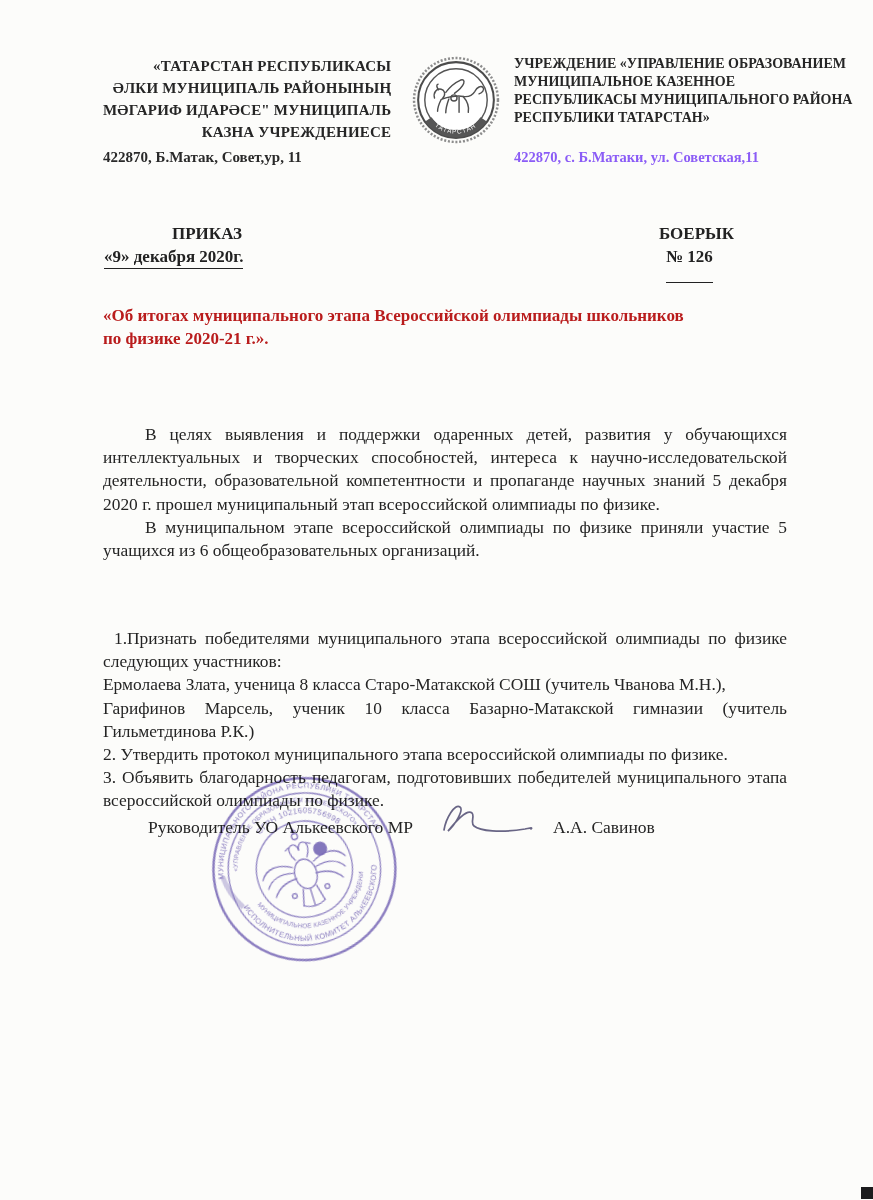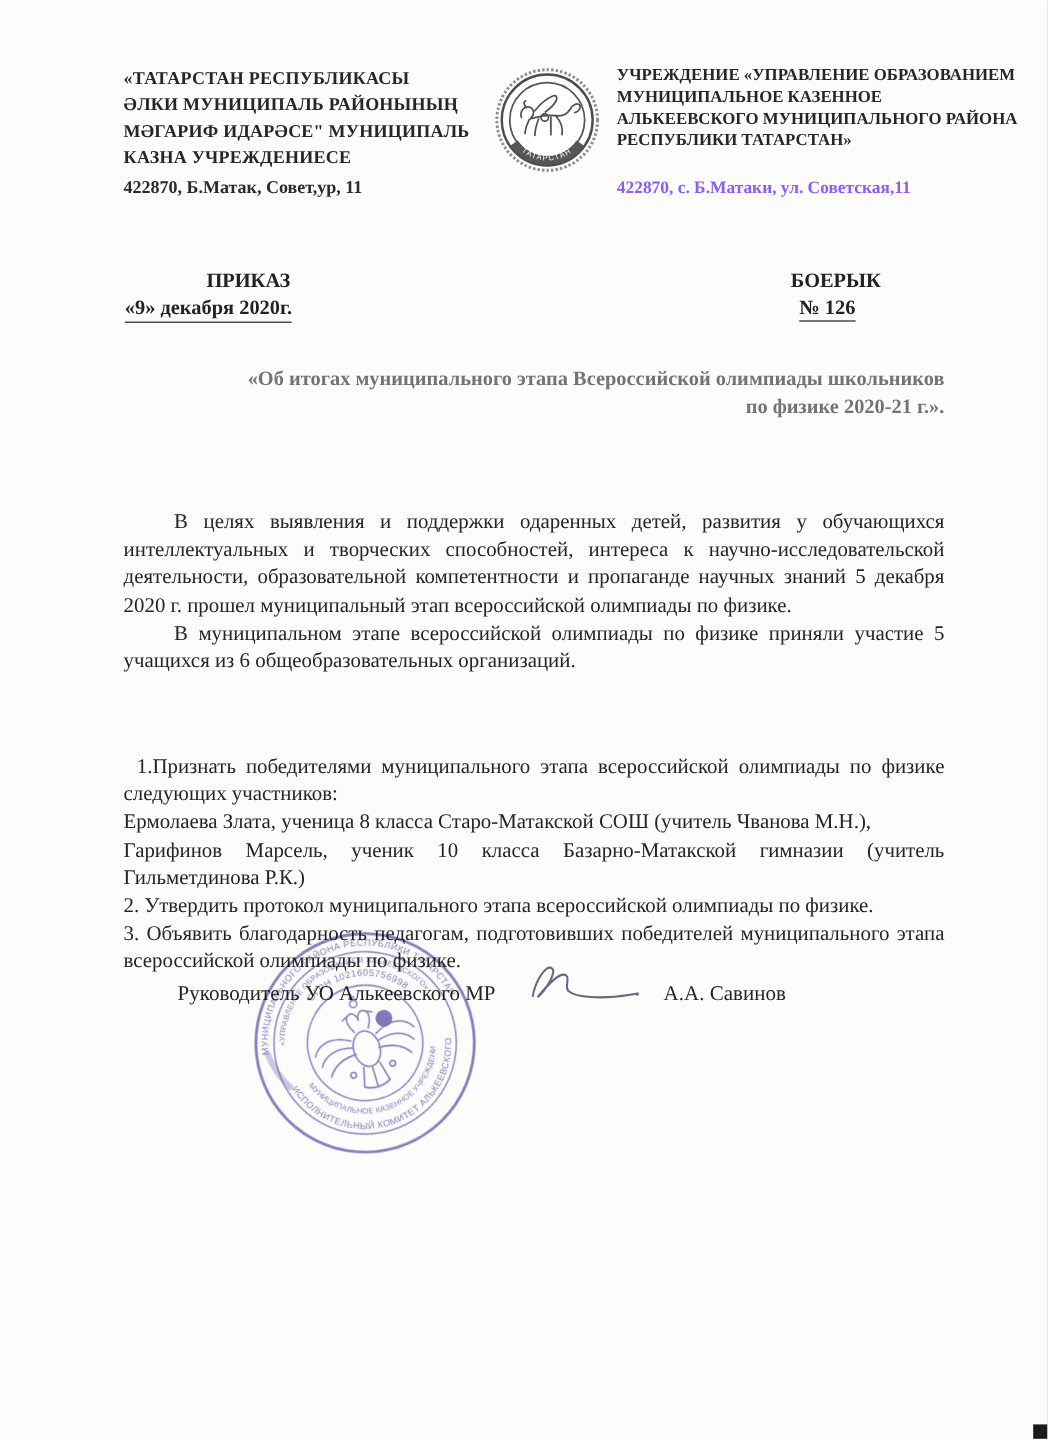--- a/index.html
+++ b/index.html
@@ -6,34 +6,34 @@
   .page{
     position:relative;width:873px;height:1200px;margin:0 auto;
     background:#fcfcfa;color:#1f1f1f;
     font-family:"Liberation Serif","DejaVu Serif",serif;
     overflow:hidden;
     box-shadow:0 0 6px rgba(0,0,0,.2);
   }
   .abs{position:absolute;}
   .line{white-space:nowrap;}
 
-  .org-left{left:103px;top:55px;font-size:15px;line-height:22px;font-weight:bold;letter-spacing:.2px;color:#262626;}
+  .org-left{left:103px;top:55px;font-size:15px;line-height:22px;font-weight:bold;letter-spacing:.2px;color:#262626;text-align:right;}
   .org-right{left:514px;top:55px;font-size:14px;line-height:18px;font-weight:bold;color:#262626;}
   .addr-left{left:103px;top:149px;font-size:15px;font-weight:bold;color:#2a2a2a;}
   .addr-right{left:514px;top:149px;font-size:14.5px;font-weight:bold;color:#8b5cf6;}
 
   .emblem{left:412px;top:56px;filter:blur(.2px);}
 
   .ord{font-size:17px;font-weight:bold;color:#222;}
   .prikaz-label{left:172px;top:224px;}
   .prikaz-date{left:104px;top:247px;border-bottom:1.6px solid #222;padding-bottom:1px;}
   .boeryk-label{left:659px;top:224px;}
-  .boeryk-num{left:666px;top:247px;border-bottom:1.6px solid #222;padding-bottom:0;}
+  .boeryk-num{left:666px;top:247px;border-bottom:1.6px solid #222;padding-bottom:15px;}
 
-  .doc-title{left:103px;top:304px;width:684px;text-align:right;font-weight:bold;font-size:17px;line-height:23px;color:#737373;}
+  .doc-title{left:103px;top:304px;width:684px;text-align:left;font-weight:bold;font-size:17px;line-height:23px;color:#b91c1c;}
 
   .bodytext{left:103px;top:423px;width:684px;font-size:17.4px;line-height:23.2px;text-align:justify;color:#242424;}
   .bodytext p{margin:0;text-indent:42px;}
   .bodytext p.noind{text-indent:0;}
 
   .orderlist{left:103px;top:598px;width:684px;font-size:17.4px;line-height:23.2px;text-align:justify;color:#242424;}
   .orderlist p{margin:0;}
   .orderlist p.ind{text-indent:11px;margin-top:29px;}
 
   .sig-label{left:148px;top:817px;font-size:17.5px;color:#242424;}
@@ -52,21 +52,21 @@
   <div class="abs org-left">
     <div class="line">«ТАТАРСТАН РЕСПУБЛИКАСЫ</div>
     <div class="line">ӘЛКИ МУНИЦИПАЛЬ РАЙОНЫНЫҢ</div>
     <div class="line">МӘГАРИФ ИДАРӘСЕ" МУНИЦИПАЛЬ</div>
     <div class="line">КАЗНА УЧРЕЖДЕНИЕСЕ</div>
   </div>
 
   <div class="abs org-right">
     <div class="line">УЧРЕЖДЕНИЕ «УПРАВЛЕНИЕ ОБРАЗОВАНИЕМ</div>
     <div class="line">МУНИЦИПАЛЬНОЕ КАЗЕННОЕ</div>
-    <div class="line">АЛЬКЕЕВСКОГО МУНИЦИПАЛЬНОГО РАЙОНА</div>
+    <div class="line">РЕСПУБЛИКАСЫ МУНИЦИПАЛЬНОГО РАЙОНА</div>
     <div class="line">РЕСПУБЛИКИ ТАТАРСТАН»</div>
   </div>
 
   <div class="abs addr-left line">422870, Б.Матак, Совет,ур, 11</div>
   <div class="abs addr-right line">422870, с. Б.Матаки, ул. Советская,11</div>
 
   <div class="abs emblem">
     <svg width="88" height="88" viewBox="0 0 86 86">
       <circle cx="43" cy="43" r="41" fill="none" stroke="#8d8d8d" stroke-width="2.4" stroke-dasharray="2 1.7"></circle>
       <circle cx="43" cy="43" r="37" fill="#ffffff" stroke="#4c4c4c" stroke-width="2"></circle>

